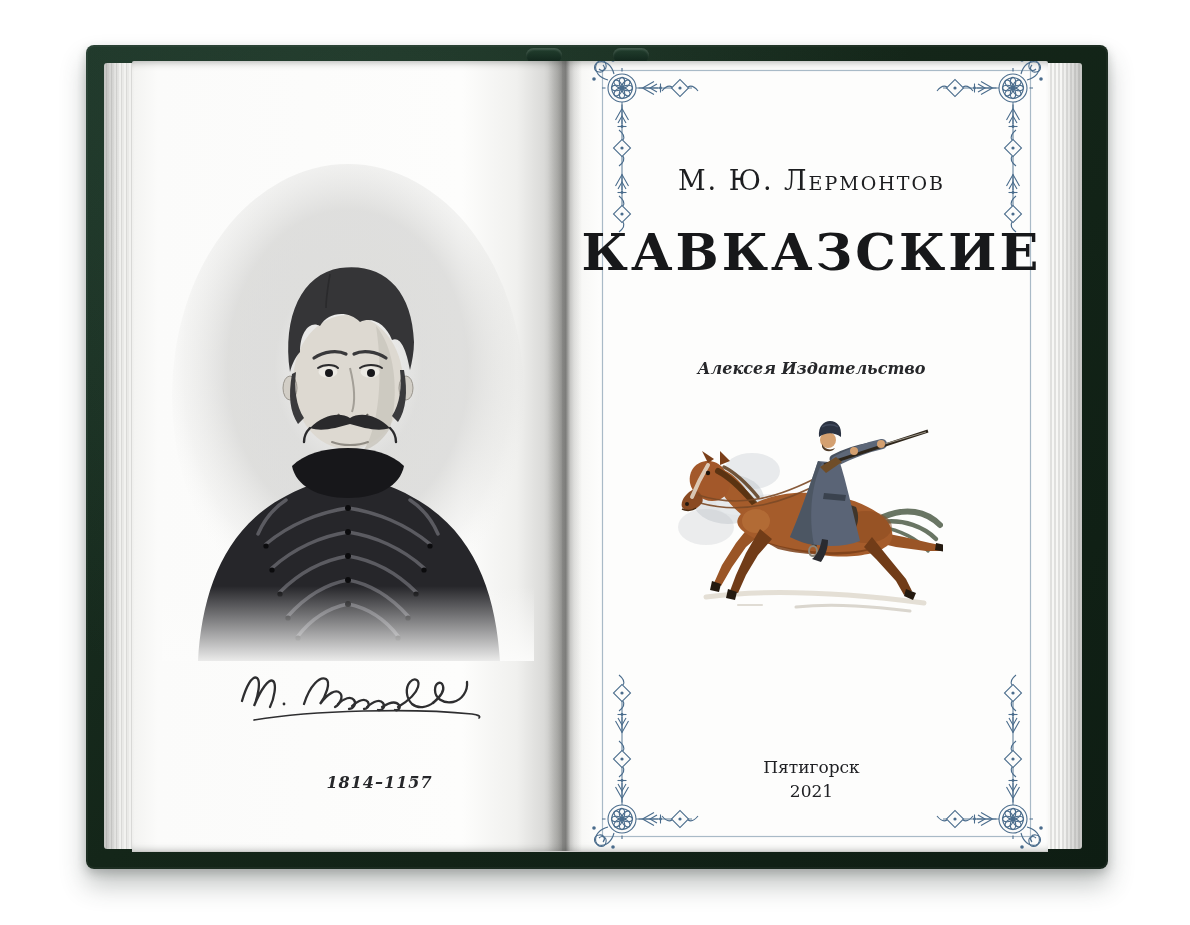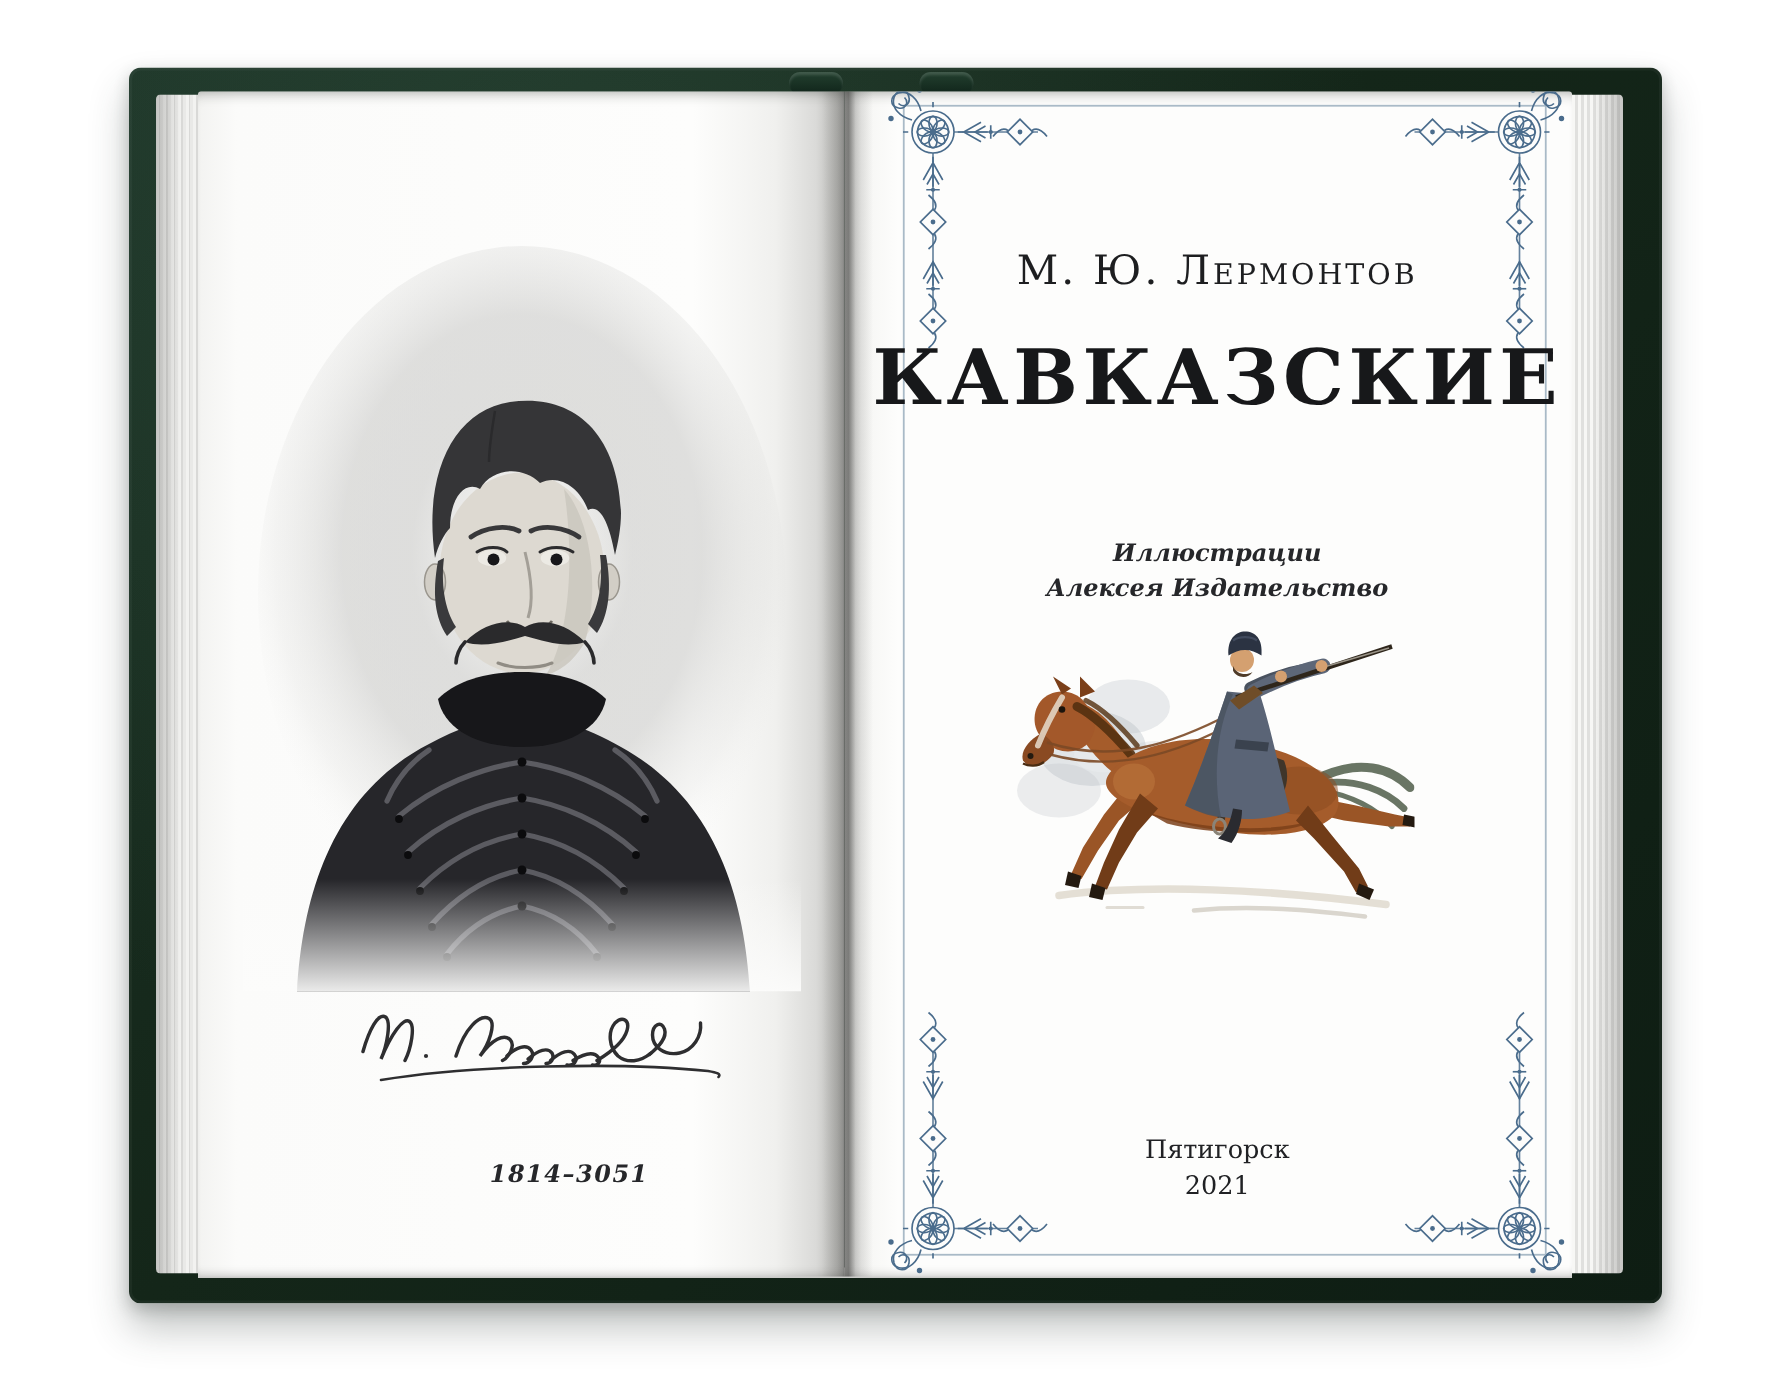--- a/index.html
+++ b/index.html
@@ -192,21 +192,21 @@
           <path d="M114,55 C120,49 127,47 130,51 C133,55 129,60 125,60"></path>
           <path d="M128,57 C135,51 141,49 144,53 C146,57 143,60 140,60"></path>
           <path d="M143,58 C150,52 156,50 159,54 C162,58 158,62 154,61"></path>
           <path d="M158,58 C166,53 172,52 175,56 C177,59 174,62 171,61"></path>
           <path d="M174,58 C184,52 192,45 194,38 C196,31 191,28 186,33 C181,39 182,49 188,55 C194,60 203,59 210,53"></path>
           <path d="M209,54 C215,49 221,43 219,37 C217,31 211,34 211,41 C211,49 219,55 229,53 C238,51 244,42 243,33"></path>
           <path d="M30,71 C90,61 190,59 248,65 C254,66 257,67 255,69" stroke-width="1.7"></path>
         </g>
       </svg>
 
-      <div class="life-dates">1814–3051</div>
+      <div class="life-dates">1814–1157</div>
     </div>
 
     <div class="page page-right">
       <div class="rp-inner">
 
         <svg class="ornament-svg" viewBox="0 0 473 790">
           <defs>
             <g id="orn-rosette">
               <circle r="14" fill="#fcfcfb" class="o" stroke-width="1.5"></circle>
               <circle r="10.3" fill="none" class="o"></circle>
@@ -261,21 +261,20 @@
           <use href="#orn-corner" transform="translate(438,758) scale(-1,-1)"></use>
         </svg>
 
         <div class="rp-text author">М. Ю. Лермонтов</div>
 
         <div class="rp-text title-block">
           <div class="title-line">КАВКАЗСКИЕ</div>
         </div>
 
         <div class="rp-text credit-block">
-          <div class="credit-line">Иллюстрации</div>
           <div class="credit-line">Алексея Издательство</div>
         </div>
 
         <svg class="rider-svg" viewBox="0 0 265 205">
           <g>
             <ellipse cx="50" cy="84" rx="36" ry="25" fill="#b2bac2" opacity=".36"></ellipse>
             <ellipse cx="74" cy="56" rx="28" ry="18" fill="#b2bac2" opacity=".28"></ellipse>
             <ellipse cx="28" cy="112" rx="28" ry="18" fill="#b2bac2" opacity=".24"></ellipse>
             <ellipse cx="92" cy="94" rx="24" ry="15" fill="#b2bac2" opacity=".20"></ellipse>
             <ellipse cx="58" cy="88" rx="20" ry="12" fill="#e9edf0" opacity=".5"></ellipse>

